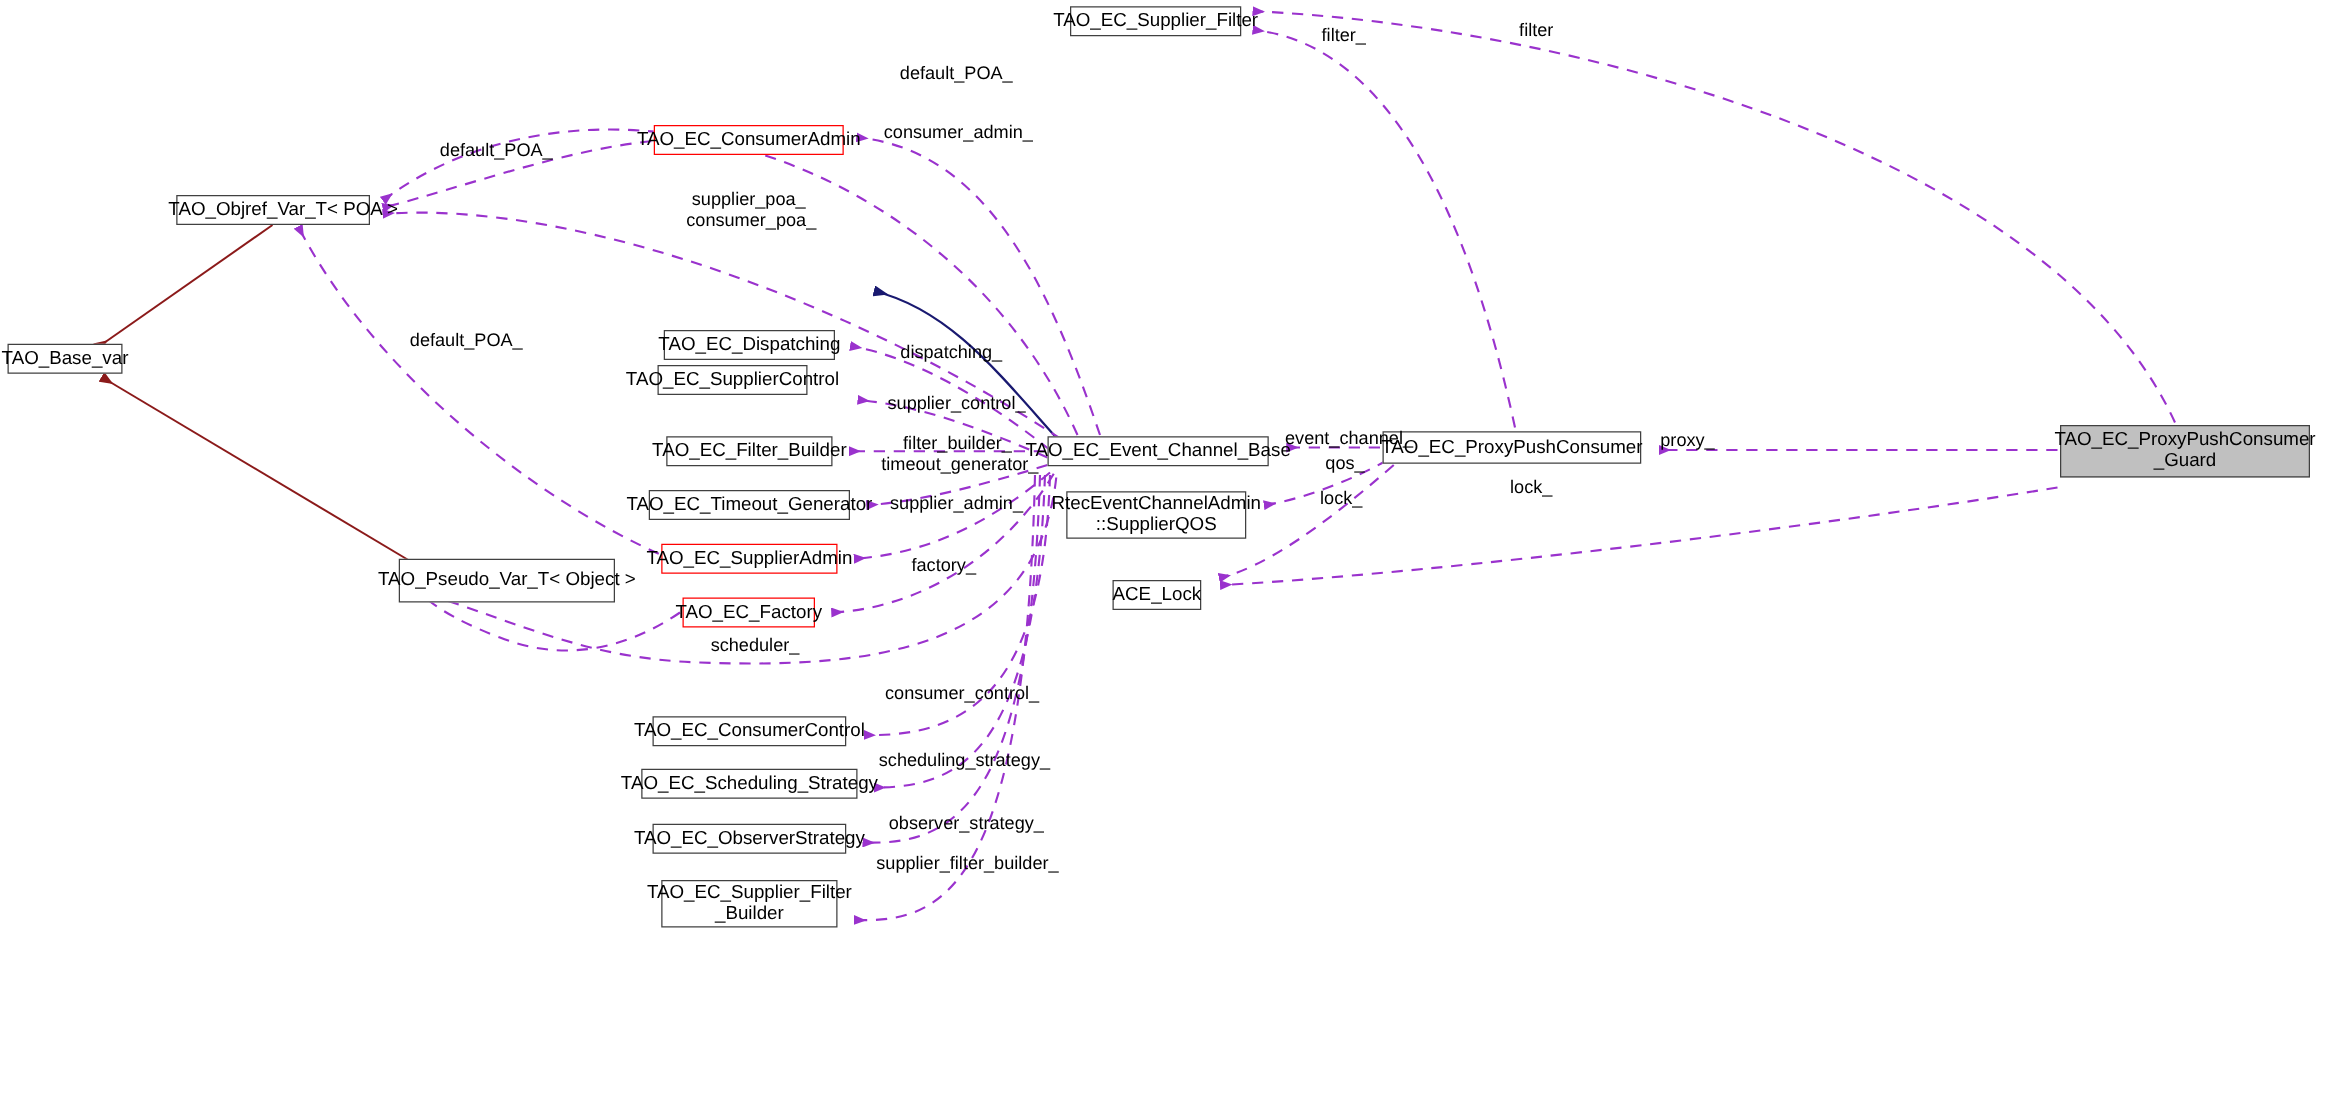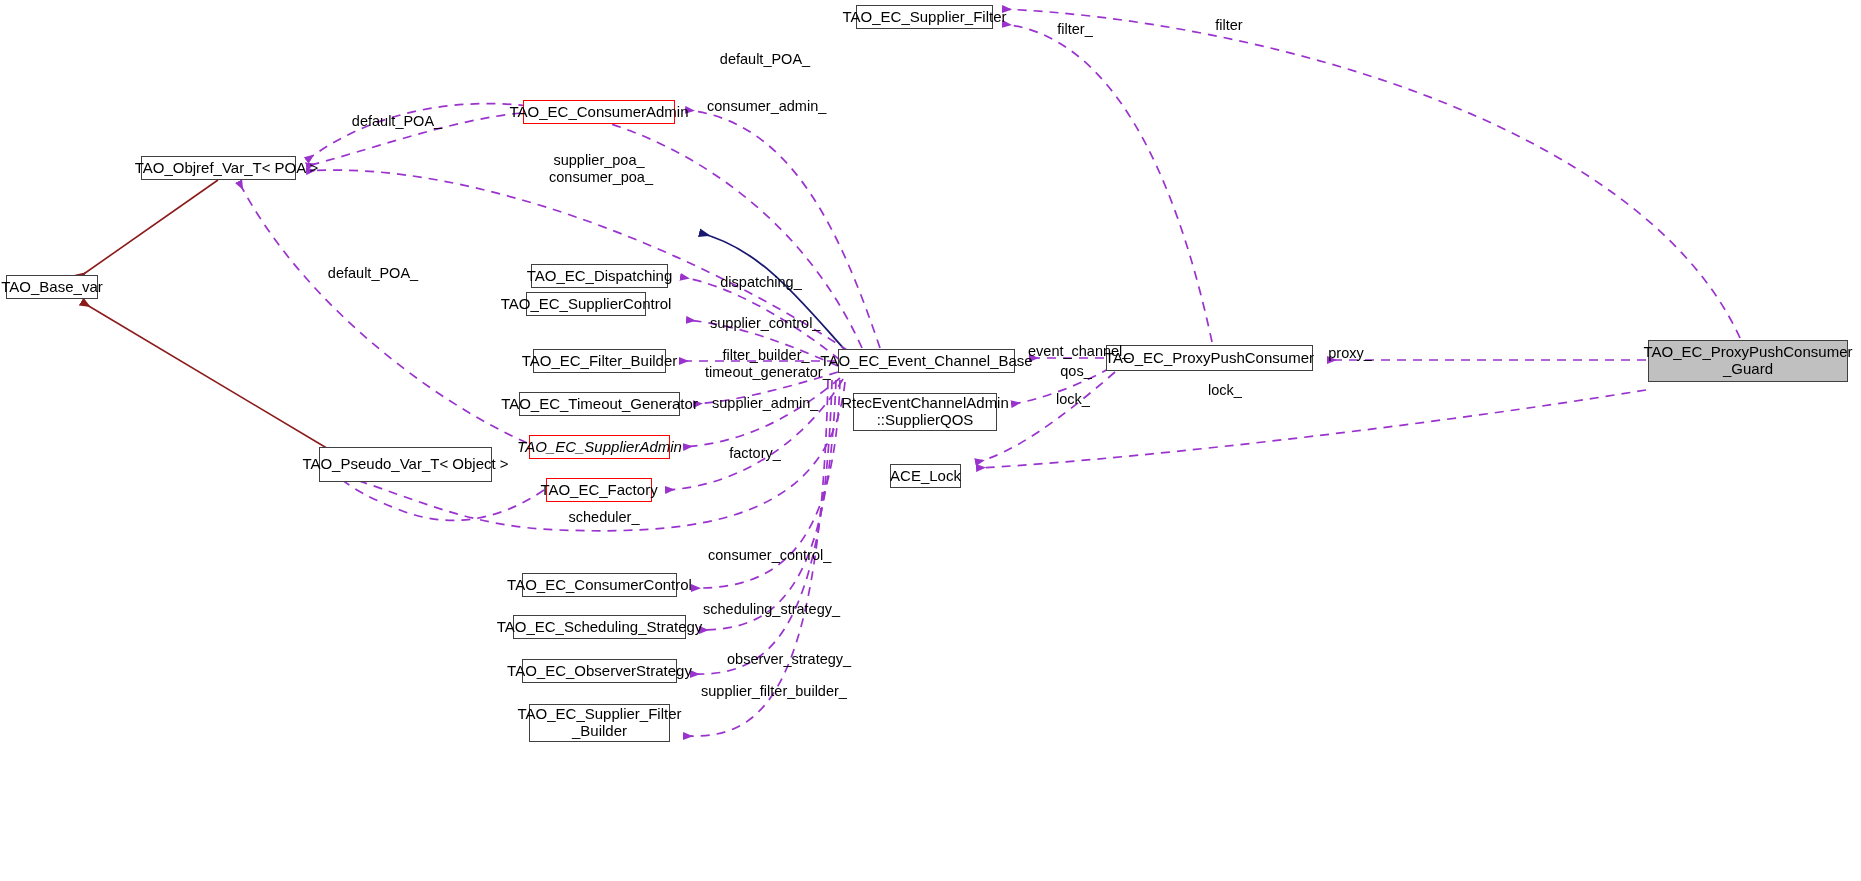--- a/index.html
+++ b/index.html
@@ -126,21 +126,21 @@
   <div class="node" style="left:1106px;top:345px;width:207px;height:26px;">TAO_EC_ProxyPushConsumer</div>
 
   <div class="node filled" style="left:1648px;top:340px;width:200px;height:42px;">TAO_EC_ProxyPushConsumer
 _Guard</div>
 
   <div class="node" style="left:519px;top:392px;width:161px;height:24px;">TAO_EC_Timeout_Generator</div>
 
   <div class="node" style="left:853px;top:393px;width:144px;height:38px;">RtecEventChannelAdmin
 ::SupplierQOS</div>
 
-  <div class="node red" style="left:529px;top:435px;width:141px;height:24px;font-style:italic;">TAO_EC_SupplierAdmin</div>
+  <div class="node red" style="left:529px;top:435px;width:141px;height:24px;">TAO_EC_SupplierAdmin</div>
 
   <div class="node" style="left:319px;top:447px;width:173px;height:35px;">TAO_Pseudo_Var_T&lt; Object &gt;</div>
 
   <div class="node" style="left:890px;top:464px;width:71px;height:24px;">ACE_Lock</div>
 
   <div class="node red" style="left:546px;top:478px;width:106px;height:24px;">TAO_EC_Factory</div>
 
   <div class="node" style="left:522px;top:573px;width:155px;height:24px;">TAO_EC_ConsumerControl</div>
 
   <div class="node" style="left:513px;top:615px;width:173px;height:24px;">TAO_EC_Scheduling_Strategy</div>
@@ -165,16 +165,16 @@
   <div class="edge-label" style="left:720px;top:347px;width:92px;">filter_builder_</div>
   <div class="edge-label" style="left:1058px;top:363px;width:36px;">qos_</div>
   <div class="edge-label" style="left:705px;top:364px;width:118px;">timeout_generator_</div>
   <div class="edge-label" style="left:1053px;top:391px;width:40px;">lock_</div>
   <div class="edge-label" style="left:712px;top:395px;width:104px;">supplier_admin_</div>
   <div class="edge-label" style="left:1205px;top:382px;width:40px;">lock_</div>
   <div class="edge-label" style="left:727px;top:445px;width:56px;">factory_</div>
   <div class="edge-label" style="left:568px;top:509px;width:72px;">scheduler_</div>
   <div class="edge-label" style="left:708px;top:547px;width:114px;">consumer_control_</div>
   <div class="edge-label" style="left:703px;top:601px;width:124px;">scheduling_strategy_</div>
-  <div class="edge-label" style="left:711px;top:651px;width:112px;margin-left:16px;">observer_strategy_</div>
+  <div class="edge-label" style="left:711px;top:651px;width:112px;">observer_strategy_</div>
   <div class="edge-label" style="left:701px;top:683px;width:140px;">supplier_filter_builder_</div>
 
 </div>
 
 </body></html>

